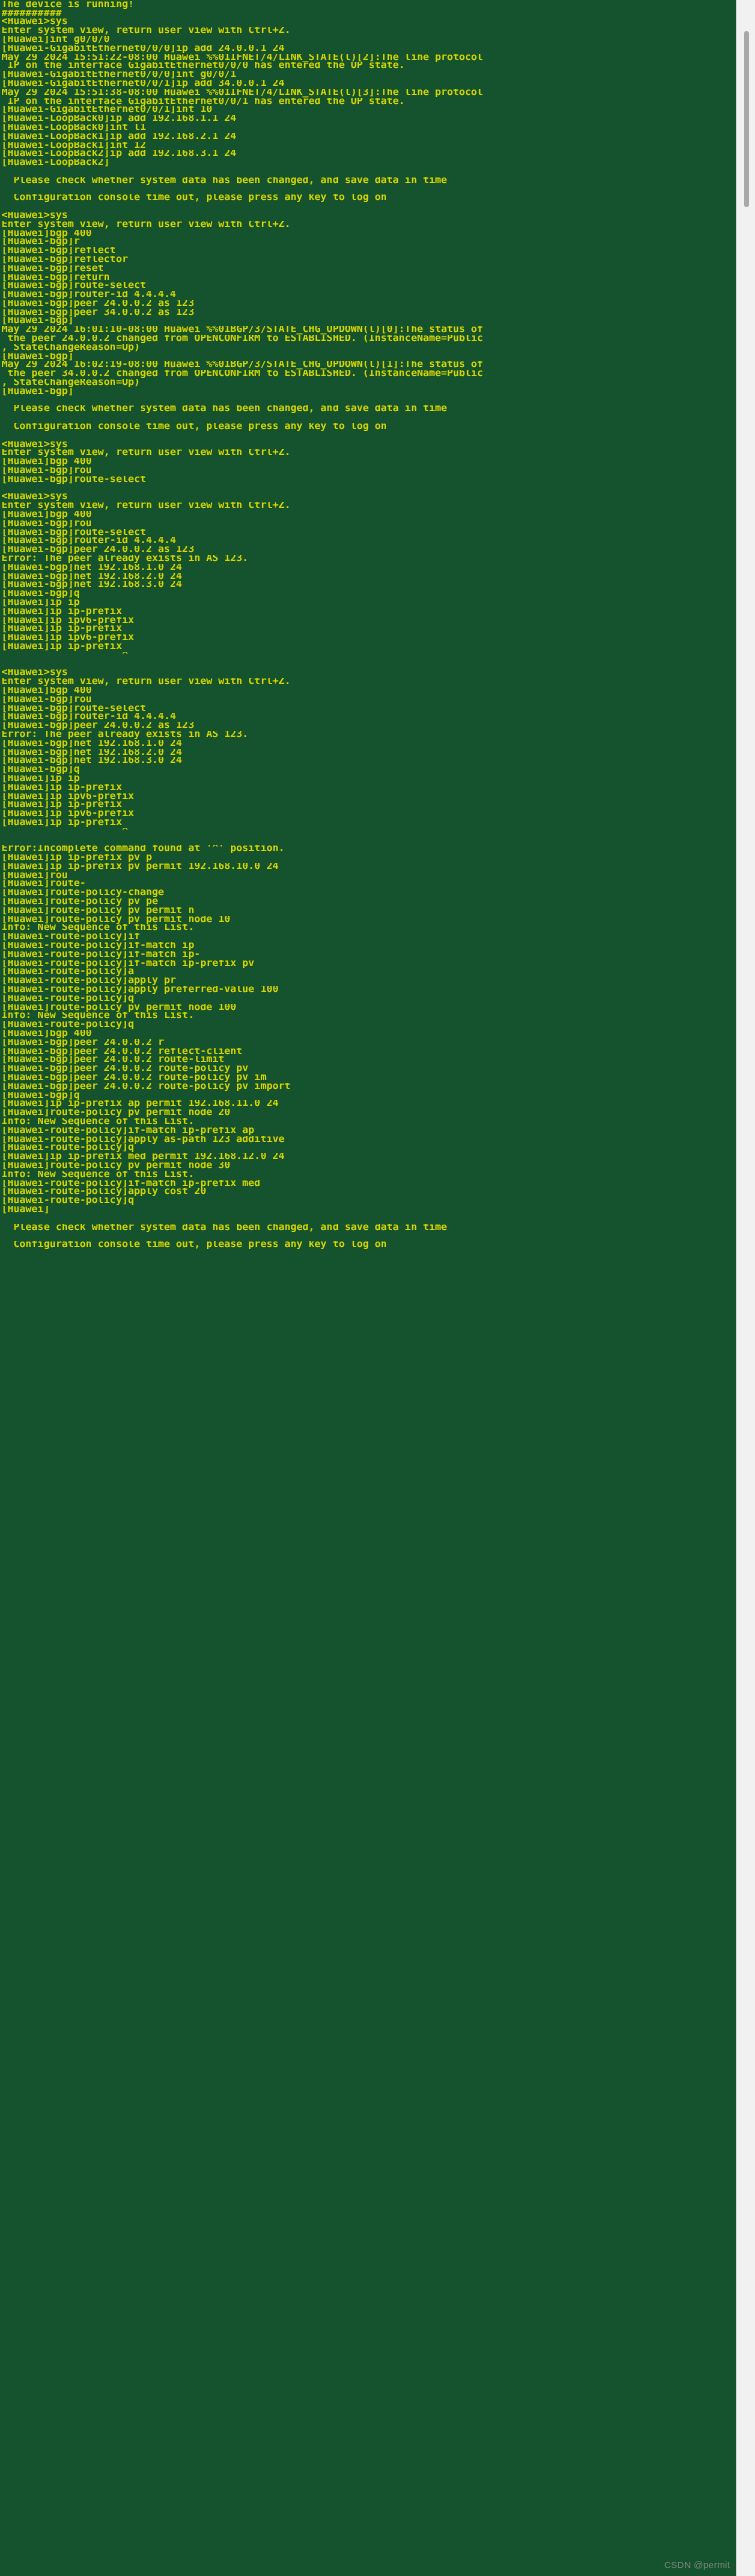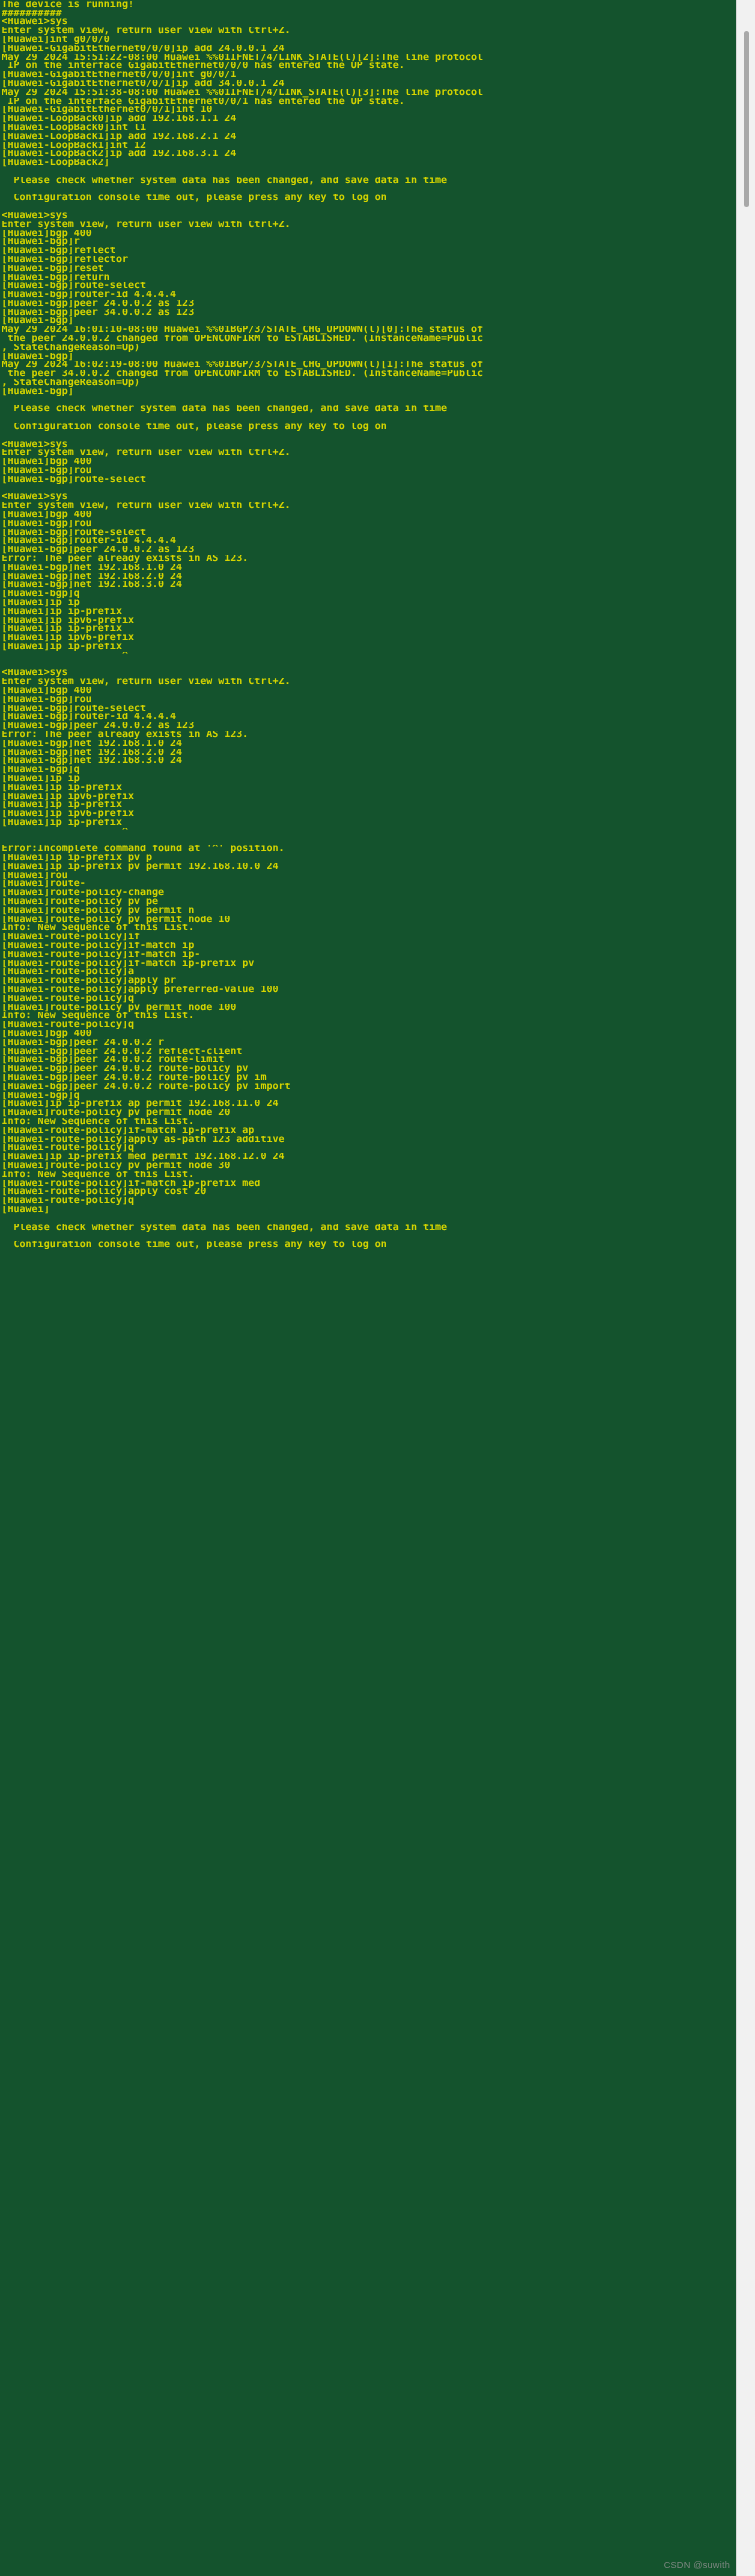--- a/index.html
+++ b/index.html
@@ -79,14 +79,14 @@
 <body>
 
 <div id="terminal" style="background: #14532d;">
   <div id="console-output" style="color: rgb(212, 212, 0);"><span class="ln">The device is running!</span><span class="ln">##########</span><span class="ln">&lt;Huawei&gt;sys</span><span class="ln">Enter system view, return user view with Ctrl+Z.</span><span class="ln">[Huawei]int g0/0/0</span><span class="ln">[Huawei-GigabitEthernet0/0/0]ip add 24.0.0.1 24</span><span class="ln">May 29 2024 15:51:22-08:00 Huawei %%01IFNET/4/LINK_STATE(l)[2]:The line protocol</span><span class="ln"> IP on the interface GigabitEthernet0/0/0 has entered the UP state.</span><span class="ln">[Huawei-GigabitEthernet0/0/0]int g0/0/1</span><span class="ln">[Huawei-GigabitEthernet0/0/1]ip add 34.0.0.1 24</span><span class="ln">May 29 2024 15:51:38-08:00 Huawei %%01IFNET/4/LINK_STATE(l)[3]:The line protocol</span><span class="ln"> IP on the interface GigabitEthernet0/0/1 has entered the UP state.</span><span class="ln">[Huawei-GigabitEthernet0/0/1]int 10</span><span class="ln">[Huawei-LoopBack0]ip add 192.168.1.1 24</span><span class="ln">[Huawei-LoopBack0]int l1</span><span class="ln">[Huawei-LoopBack1]ip add 192.168.2.1 24</span><span class="ln">[Huawei-LoopBack1]int 12</span><span class="ln">[Huawei-LoopBack2]ip add 192.168.3.1 24</span><span class="ln">[Huawei-LoopBack2]</span><span class="ln">&nbsp;</span><span class="ln">  Please check whether system data has been changed, and save data in time</span><span class="ln">&nbsp;</span><span class="ln">  Configuration console time out, please press any key to log on</span><span class="ln">&nbsp;</span><span class="ln">&lt;Huawei&gt;sys</span><span class="ln">Enter system view, return user view with Ctrl+Z.</span><span class="ln">[Huawei]bgp 400</span><span class="ln">[Huawei-bgp]r</span><span class="ln">[Huawei-bgp]reflect</span><span class="ln">[Huawei-bgp]reflector</span><span class="ln">[Huawei-bgp]reset</span><span class="ln">[Huawei-bgp]return</span><span class="ln">[Huawei-bgp]route-select</span><span class="ln">[Huawei-bgp]router-id 4.4.4.4</span><span class="ln">[Huawei-bgp]peer 24.0.0.2 as 123</span><span class="ln">[Huawei-bgp]peer 34.0.0.2 as 123</span><span class="ln">[Huawei-bgp]</span><span class="ln">May 29 2024 16:01:10-08:00 Huawei %%01BGP/3/STATE_CHG_UPDOWN(l)[0]:The status of</span><span class="ln"> the peer 24.0.0.2 changed from OPENCONFIRM to ESTABLISHED. (InstanceName=Public</span><span class="ln">, StateChangeReason=Up)</span><span class="ln">[Huawei-bgp]</span><span class="ln">May 29 2024 16:02:19-08:00 Huawei %%01BGP/3/STATE_CHG_UPDOWN(l)[1]:The status of</span><span class="ln"> the peer 34.0.0.2 changed from OPENCONFIRM to ESTABLISHED. (InstanceName=Public</span><span class="ln">, StateChangeReason=Up)</span><span class="ln">[Huawei-bgp]</span><span class="ln">&nbsp;</span><span class="ln">  Please check whether system data has been changed, and save data in time</span><span class="ln">&nbsp;</span><span class="ln">  Configuration console time out, please press any key to log on</span><span class="ln">&nbsp;</span><span class="ln">&lt;Huawei&gt;sys</span><span class="ln">Enter system view, return user view with Ctrl+Z.</span><span class="ln">[Huawei]bgp 400</span><span class="ln">[Huawei-bgp]rou</span><span class="ln">[Huawei-bgp]route-select</span><span class="ln">&nbsp;</span><span class="ln">&lt;Huawei&gt;sys</span><span class="ln">Enter system view, return user view with Ctrl+Z.</span><span class="ln">[Huawei]bgp 400</span><span class="ln">[Huawei-bgp]rou</span><span class="ln">[Huawei-bgp]route-select</span><span class="ln">[Huawei-bgp]router-id 4.4.4.4</span><span class="ln">[Huawei-bgp]peer 24.0.0.2 as 123</span><span class="ln">Error: The peer already exists in AS 123.</span><span class="ln">[Huawei-bgp]net 192.168.1.0 24</span><span class="ln">[Huawei-bgp]net 192.168.2.0 24</span><span class="ln">[Huawei-bgp]net 192.168.3.0 24</span><span class="ln">[Huawei-bgp]q</span><span class="ln">[Huawei]ip ip</span><span class="ln">[Huawei]ip ip-prefix</span><span class="ln">[Huawei]ip ipv6-prefix</span><span class="ln">[Huawei]ip ip-prefix</span><span class="ln">[Huawei]ip ipv6-prefix</span><span class="ln">[Huawei]ip ip-prefix</span><span class="ln">                    ^</span><span class="ln">&nbsp;</span><span class="ln">&lt;Huawei&gt;sys</span><span class="ln">Enter system view, return user view with Ctrl+Z.</span><span class="ln">[Huawei]bgp 400</span><span class="ln">[Huawei-bgp]rou</span><span class="ln">[Huawei-bgp]route-select</span><span class="ln">[Huawei-bgp]router-id 4.4.4.4</span><span class="ln">[Huawei-bgp]peer 24.0.0.2 as 123</span><span class="ln">Error: The peer already exists in AS 123.</span><span class="ln">[Huawei-bgp]net 192.168.1.0 24</span><span class="ln">[Huawei-bgp]net 192.168.2.0 24</span><span class="ln">[Huawei-bgp]net 192.168.3.0 24</span><span class="ln">[Huawei-bgp]q</span><span class="ln">[Huawei]ip ip</span><span class="ln">[Huawei]ip ip-prefix</span><span class="ln">[Huawei]ip ipv6-prefix</span><span class="ln">[Huawei]ip ip-prefix</span><span class="ln">[Huawei]ip ipv6-prefix</span><span class="ln">[Huawei]ip ip-prefix</span><span class="ln">                    ^</span><span class="ln">&nbsp;</span><span class="ln">Error:Incomplete command found at '^' position.</span><span class="ln">[Huawei]ip ip-prefix pv p</span><span class="ln">[Huawei]ip ip-prefix pv permit 192.168.10.0 24</span><span class="ln">[Huawei]rou</span><span class="ln">[Huawei]route-</span><span class="ln">[Huawei]route-policy-change</span><span class="ln">[Huawei]route-policy pv pe</span><span class="ln">[Huawei]route-policy pv permit n</span><span class="ln">[Huawei]route-policy pv permit node 10</span><span class="ln">Info: New Sequence of this List.</span><span class="ln">[Huawei-route-policy]if</span><span class="ln">[Huawei-route-policy]if-match ip</span><span class="ln">[Huawei-route-policy]if-match ip-</span><span class="ln">[Huawei-route-policy]if-match ip-prefix pv</span><span class="ln">[Huawei-route-policy]a</span><span class="ln">[Huawei-route-policy]apply pr</span><span class="ln">[Huawei-route-policy]apply preferred-value 100</span><span class="ln">[Huawei-route-policy]q</span><span class="ln">[Huawei]route-policy pv permit node 100</span><span class="ln">Info: New Sequence of this List.</span><span class="ln">[Huawei-route-policy]q</span><span class="ln">[Huawei]bgp 400</span><span class="ln">[Huawei-bgp]peer 24.0.0.2 r</span><span class="ln">[Huawei-bgp]peer 24.0.0.2 reflect-client</span><span class="ln">[Huawei-bgp]peer 24.0.0.2 route-limit</span><span class="ln">[Huawei-bgp]peer 24.0.0.2 route-policy pv</span><span class="ln">[Huawei-bgp]peer 24.0.0.2 route-policy pv im</span><span class="ln">[Huawei-bgp]peer 24.0.0.2 route-policy pv import</span><span class="ln">[Huawei-bgp]q</span><span class="ln">[Huawei]ip ip-prefix ap permit 192.168.11.0 24</span><span class="ln">[Huawei]route-policy pv permit node 20</span><span class="ln">Info: New Sequence of this List.</span><span class="ln">[Huawei-route-policy]if-match ip-prefix ap</span><span class="ln">[Huawei-route-policy]apply as-path 123 additive</span><span class="ln">[Huawei-route-policy]q</span><span class="ln">[Huawei]ip ip-prefix med permit 192.168.12.0 24</span><span class="ln">[Huawei]route-policy pv permit node 30</span><span class="ln">Info: New Sequence of this List.</span><span class="ln">[Huawei-route-policy]if-match ip-prefix med</span><span class="ln">[Huawei-route-policy]apply cost 20</span><span class="ln">[Huawei-route-policy]q</span><span class="ln">[Huawei]</span><span class="ln">&nbsp;</span><span class="ln">  Please check whether system data has been changed, and save data in time</span><span class="ln">&nbsp;</span><span class="ln">  Configuration console time out, please press any key to log on</span><span class="ln">&nbsp;</span></div>
 </div>
 
 <div id="scroll-track" style="background: rgb(241, 241, 241);">
   <div id="scroll-thumb" style="top: 31px; height: 176px; background: rgb(168, 168, 168);"></div>
 </div>
 
-<div id="watermark">CSDN @suwith</div>
+<div id="watermark">CSDN @permit</div>
 
 
 </body></html>

